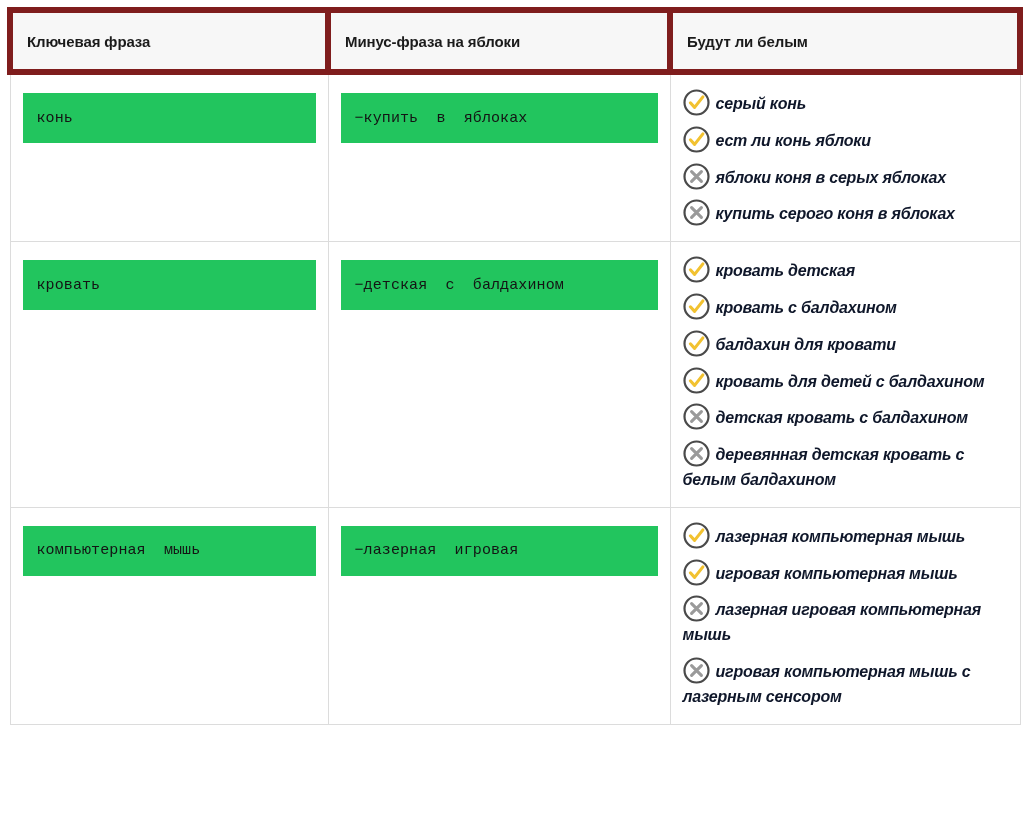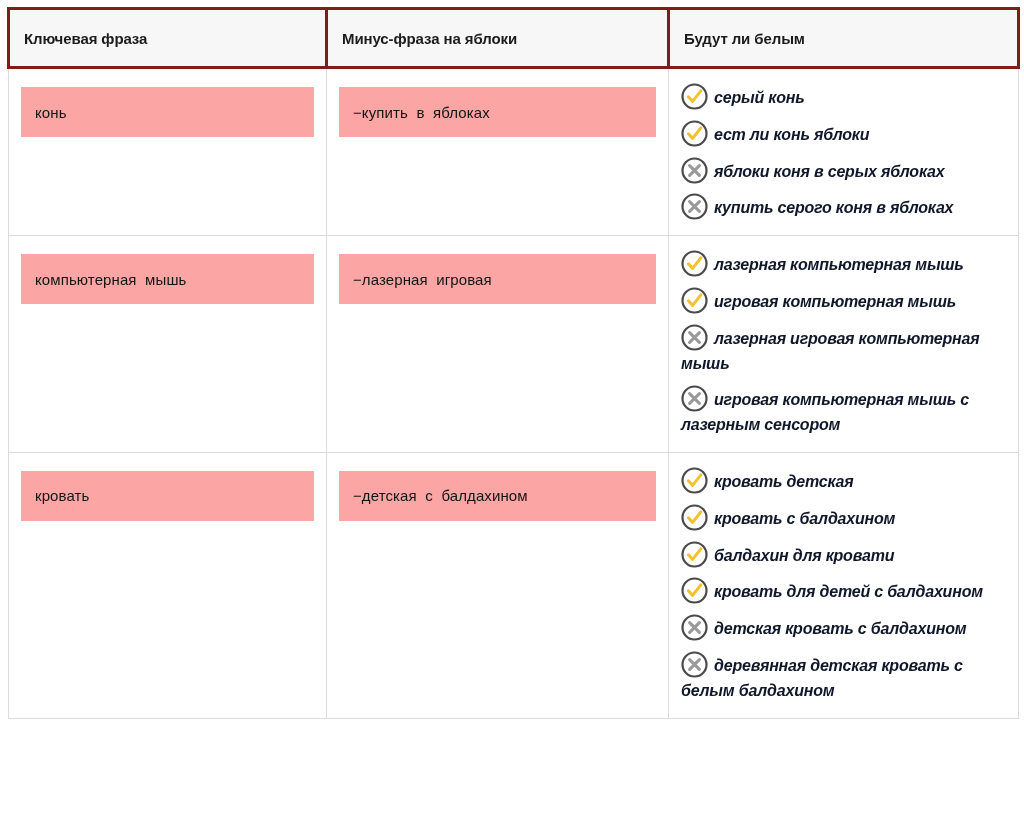--- a/index.html
+++ b/index.html
@@ -30,21 +30,21 @@
     border: 1px solid #dcdcdc;
     background: #ffffff;
   }
 
   table.kw-table col.c1 { width: 318px; }
   table.kw-table col.c2 { width: 342px; }
   table.kw-table col.c3 { width: 350px; }
 
   thead th {
     background: #f7f7f7;
-    border: 3px solid #7f1d1d;
+    border: 6px solid #7f1d1d;
     text-align: left;
     vertical-align: middle;
     height: 56px;
     padding: 0 14px;
     font-family: "Liberation Sans", sans-serif;
     font-size: 15px;
     font-weight: bold;
     color: #1b1b1b;
     letter-spacing: -0.1px;
   }
@@ -54,27 +54,27 @@
     vertical-align: top;
     background: #ffffff;
     padding: 0;
   }
 
   
   .chip-cell {
     padding: 18px 12px 14px 12px;
   }
   .chip {
-    background: #fca5a5;
+    background: #22c55e;
     height: 50px;
     display: flex;
     align-items: center;
     padding: 0 14px;
     box-sizing: border-box;
-    font-family: Liberation Sans, sans-serif;
+    font-family: Liberation Mono, monospace;
     font-size: 15px;
     color: #141414;
     white-space: pre;
     letter-spacing: 0.1px;
   }
 
   
   .res-cell {
     padding: 14px 14px 14px 12px;
   }
@@ -149,77 +149,77 @@
                   </svg></span><span class="res-text">яблоки коня в серых яблоках</span></li>
               <li class="res-item"><span class="res-icon"><svg width="27" height="27" viewBox="0 0 27 27">
                     <circle cx="13.5" cy="13.5" r="12" fill="#ffffff" stroke="#4a4a4a" stroke-width="2.2"></circle>
                     <path d="M8.6 8.6 L18.4 18.4 M18.4 8.6 L8.6 18.4" fill="none" stroke="#9a9a9a" stroke-width="3.1" stroke-linecap="round"></path>
                   </svg></span><span class="res-text">купить серого коня в яблоках</span></li>
             </ul>
           </td>
         </tr>
         <tr>
           <td class="chip-cell">
-            <div class="chip">компьютерная  мышь</div>
-          </td>
-          <td class="chip-cell">
-            <div class="chip">−лазерная  игровая</div>
+            <div class="chip">кровать</div>
+          </td>
+          <td class="chip-cell">
+            <div class="chip">−детская  с  балдахином</div>
           </td>
           <td class="res-cell">
             <ul class="res-list">
               <li class="res-item"><span class="res-icon"><svg width="27" height="27" viewBox="0 0 27 27">
                     <circle cx="13.5" cy="13.5" r="12" fill="#ffffff" stroke="#4a4a4a" stroke-width="2.2"></circle>
                     <path d="M7.4 13.8 L11.6 18.4 L19.9 7.9" fill="none" stroke="#f2c230" stroke-width="3.1" stroke-linecap="round" stroke-linejoin="round"></path>
-                  </svg></span><span class="res-text">лазерная компьютерная мышь</span></li>
-              <li class="res-item"><span class="res-icon"><svg width="27" height="27" viewBox="0 0 27 27">
-                    <circle cx="13.5" cy="13.5" r="12" fill="#ffffff" stroke="#4a4a4a" stroke-width="2.2"></circle>
-                    <path d="M7.4 13.8 L11.6 18.4 L19.9 7.9" fill="none" stroke="#f2c230" stroke-width="3.1" stroke-linecap="round" stroke-linejoin="round"></path>
-                  </svg></span><span class="res-text">игровая компьютерная мышь</span></li>
-              <li class="res-item"><span class="res-icon"><svg width="27" height="27" viewBox="0 0 27 27">
-                    <circle cx="13.5" cy="13.5" r="12" fill="#ffffff" stroke="#4a4a4a" stroke-width="2.2"></circle>
-                    <path d="M8.6 8.6 L18.4 18.4 M18.4 8.6 L8.6 18.4" fill="none" stroke="#9a9a9a" stroke-width="3.1" stroke-linecap="round"></path>
-                  </svg></span><span class="res-text">лазерная игровая компьютерная мышь</span></li>
-              <li class="res-item"><span class="res-icon"><svg width="27" height="27" viewBox="0 0 27 27">
-                    <circle cx="13.5" cy="13.5" r="12" fill="#ffffff" stroke="#4a4a4a" stroke-width="2.2"></circle>
-                    <path d="M8.6 8.6 L18.4 18.4 M18.4 8.6 L8.6 18.4" fill="none" stroke="#9a9a9a" stroke-width="3.1" stroke-linecap="round"></path>
-                  </svg></span><span class="res-text">игровая компьютерная мышь с лазерным сенсором</span></li>
+                  </svg></span><span class="res-text">кровать детская</span></li>
+              <li class="res-item"><span class="res-icon"><svg width="27" height="27" viewBox="0 0 27 27">
+                    <circle cx="13.5" cy="13.5" r="12" fill="#ffffff" stroke="#4a4a4a" stroke-width="2.2"></circle>
+                    <path d="M7.4 13.8 L11.6 18.4 L19.9 7.9" fill="none" stroke="#f2c230" stroke-width="3.1" stroke-linecap="round" stroke-linejoin="round"></path>
+                  </svg></span><span class="res-text">кровать с балдахином</span></li>
+              <li class="res-item"><span class="res-icon"><svg width="27" height="27" viewBox="0 0 27 27">
+                    <circle cx="13.5" cy="13.5" r="12" fill="#ffffff" stroke="#4a4a4a" stroke-width="2.2"></circle>
+                    <path d="M7.4 13.8 L11.6 18.4 L19.9 7.9" fill="none" stroke="#f2c230" stroke-width="3.1" stroke-linecap="round" stroke-linejoin="round"></path>
+                  </svg></span><span class="res-text">балдахин для кровати</span></li>
+              <li class="res-item"><span class="res-icon"><svg width="27" height="27" viewBox="0 0 27 27">
+                    <circle cx="13.5" cy="13.5" r="12" fill="#ffffff" stroke="#4a4a4a" stroke-width="2.2"></circle>
+                    <path d="M7.4 13.8 L11.6 18.4 L19.9 7.9" fill="none" stroke="#f2c230" stroke-width="3.1" stroke-linecap="round" stroke-linejoin="round"></path>
+                  </svg></span><span class="res-text">кровать для детей с балдахином</span></li>
+              <li class="res-item"><span class="res-icon"><svg width="27" height="27" viewBox="0 0 27 27">
+                    <circle cx="13.5" cy="13.5" r="12" fill="#ffffff" stroke="#4a4a4a" stroke-width="2.2"></circle>
+                    <path d="M8.6 8.6 L18.4 18.4 M18.4 8.6 L8.6 18.4" fill="none" stroke="#9a9a9a" stroke-width="3.1" stroke-linecap="round"></path>
+                  </svg></span><span class="res-text">детская кровать с балдахином</span></li>
+              <li class="res-item"><span class="res-icon"><svg width="27" height="27" viewBox="0 0 27 27">
+                    <circle cx="13.5" cy="13.5" r="12" fill="#ffffff" stroke="#4a4a4a" stroke-width="2.2"></circle>
+                    <path d="M8.6 8.6 L18.4 18.4 M18.4 8.6 L8.6 18.4" fill="none" stroke="#9a9a9a" stroke-width="3.1" stroke-linecap="round"></path>
+                  </svg></span><span class="res-text">деревянная детская кровать с белым балдахином</span></li>
             </ul>
           </td>
         </tr>
         <tr>
           <td class="chip-cell">
-            <div class="chip">кровать</div>
-          </td>
-          <td class="chip-cell">
-            <div class="chip">−детская  с  балдахином</div>
+            <div class="chip">компьютерная  мышь</div>
+          </td>
+          <td class="chip-cell">
+            <div class="chip">−лазерная  игровая</div>
           </td>
           <td class="res-cell">
             <ul class="res-list">
               <li class="res-item"><span class="res-icon"><svg width="27" height="27" viewBox="0 0 27 27">
                     <circle cx="13.5" cy="13.5" r="12" fill="#ffffff" stroke="#4a4a4a" stroke-width="2.2"></circle>
                     <path d="M7.4 13.8 L11.6 18.4 L19.9 7.9" fill="none" stroke="#f2c230" stroke-width="3.1" stroke-linecap="round" stroke-linejoin="round"></path>
-                  </svg></span><span class="res-text">кровать детская</span></li>
-              <li class="res-item"><span class="res-icon"><svg width="27" height="27" viewBox="0 0 27 27">
-                    <circle cx="13.5" cy="13.5" r="12" fill="#ffffff" stroke="#4a4a4a" stroke-width="2.2"></circle>
-                    <path d="M7.4 13.8 L11.6 18.4 L19.9 7.9" fill="none" stroke="#f2c230" stroke-width="3.1" stroke-linecap="round" stroke-linejoin="round"></path>
-                  </svg></span><span class="res-text">кровать с балдахином</span></li>
-              <li class="res-item"><span class="res-icon"><svg width="27" height="27" viewBox="0 0 27 27">
-                    <circle cx="13.5" cy="13.5" r="12" fill="#ffffff" stroke="#4a4a4a" stroke-width="2.2"></circle>
-                    <path d="M7.4 13.8 L11.6 18.4 L19.9 7.9" fill="none" stroke="#f2c230" stroke-width="3.1" stroke-linecap="round" stroke-linejoin="round"></path>
-                  </svg></span><span class="res-text">балдахин для кровати</span></li>
-              <li class="res-item"><span class="res-icon"><svg width="27" height="27" viewBox="0 0 27 27">
-                    <circle cx="13.5" cy="13.5" r="12" fill="#ffffff" stroke="#4a4a4a" stroke-width="2.2"></circle>
-                    <path d="M7.4 13.8 L11.6 18.4 L19.9 7.9" fill="none" stroke="#f2c230" stroke-width="3.1" stroke-linecap="round" stroke-linejoin="round"></path>
-                  </svg></span><span class="res-text">кровать для детей с балдахином</span></li>
-              <li class="res-item"><span class="res-icon"><svg width="27" height="27" viewBox="0 0 27 27">
-                    <circle cx="13.5" cy="13.5" r="12" fill="#ffffff" stroke="#4a4a4a" stroke-width="2.2"></circle>
-                    <path d="M8.6 8.6 L18.4 18.4 M18.4 8.6 L8.6 18.4" fill="none" stroke="#9a9a9a" stroke-width="3.1" stroke-linecap="round"></path>
-                  </svg></span><span class="res-text">детская кровать с балдахином</span></li>
-              <li class="res-item"><span class="res-icon"><svg width="27" height="27" viewBox="0 0 27 27">
-                    <circle cx="13.5" cy="13.5" r="12" fill="#ffffff" stroke="#4a4a4a" stroke-width="2.2"></circle>
-                    <path d="M8.6 8.6 L18.4 18.4 M18.4 8.6 L8.6 18.4" fill="none" stroke="#9a9a9a" stroke-width="3.1" stroke-linecap="round"></path>
-                  </svg></span><span class="res-text">деревянная детская кровать с белым балдахином</span></li>
+                  </svg></span><span class="res-text">лазерная компьютерная мышь</span></li>
+              <li class="res-item"><span class="res-icon"><svg width="27" height="27" viewBox="0 0 27 27">
+                    <circle cx="13.5" cy="13.5" r="12" fill="#ffffff" stroke="#4a4a4a" stroke-width="2.2"></circle>
+                    <path d="M7.4 13.8 L11.6 18.4 L19.9 7.9" fill="none" stroke="#f2c230" stroke-width="3.1" stroke-linecap="round" stroke-linejoin="round"></path>
+                  </svg></span><span class="res-text">игровая компьютерная мышь</span></li>
+              <li class="res-item"><span class="res-icon"><svg width="27" height="27" viewBox="0 0 27 27">
+                    <circle cx="13.5" cy="13.5" r="12" fill="#ffffff" stroke="#4a4a4a" stroke-width="2.2"></circle>
+                    <path d="M8.6 8.6 L18.4 18.4 M18.4 8.6 L8.6 18.4" fill="none" stroke="#9a9a9a" stroke-width="3.1" stroke-linecap="round"></path>
+                  </svg></span><span class="res-text">лазерная игровая компьютерная мышь</span></li>
+              <li class="res-item"><span class="res-icon"><svg width="27" height="27" viewBox="0 0 27 27">
+                    <circle cx="13.5" cy="13.5" r="12" fill="#ffffff" stroke="#4a4a4a" stroke-width="2.2"></circle>
+                    <path d="M8.6 8.6 L18.4 18.4 M18.4 8.6 L8.6 18.4" fill="none" stroke="#9a9a9a" stroke-width="3.1" stroke-linecap="round"></path>
+                  </svg></span><span class="res-text">игровая компьютерная мышь с лазерным сенсором</span></li>
             </ul>
           </td>
         </tr>
       </tbody>
   </table>
 </div>
 
 </body></html>

